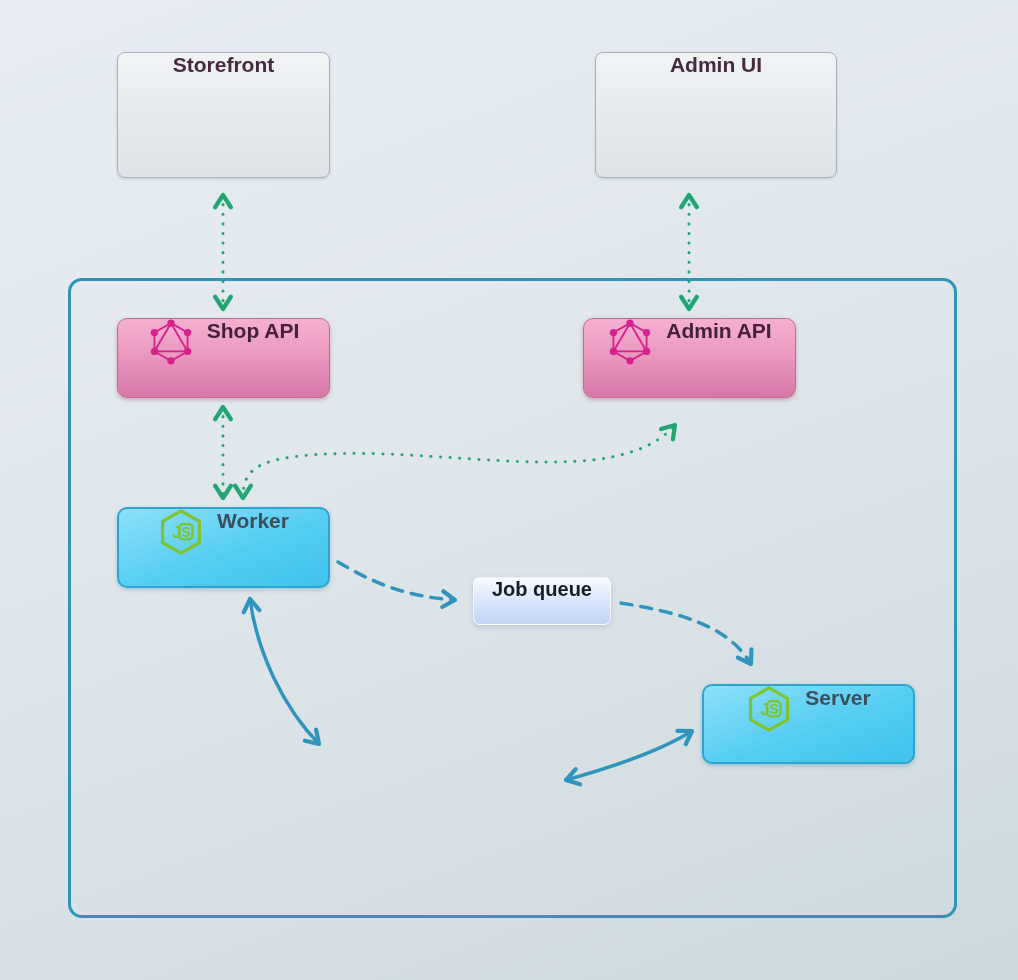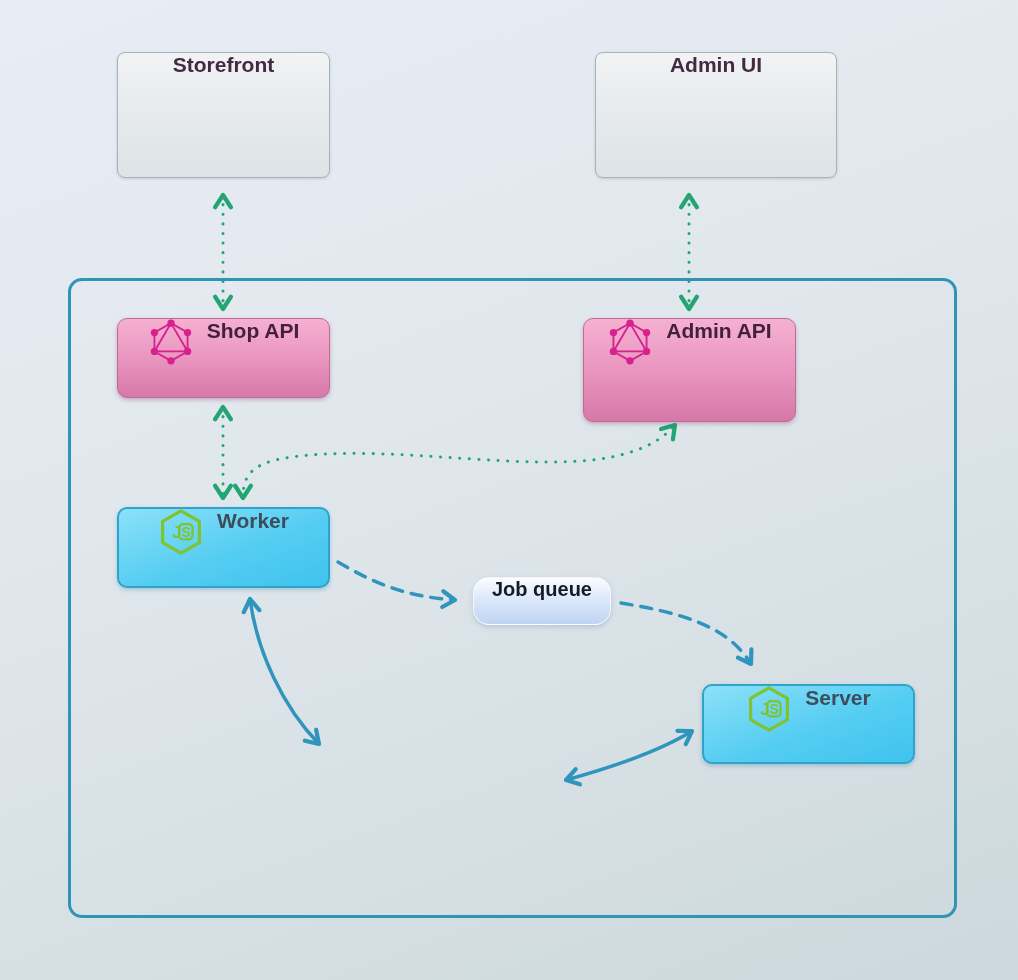--- a/index.html
+++ b/index.html
@@ -40,21 +40,21 @@
     border:2px solid #2fa3ca;
     color:#3d4d5b;
     box-shadow:0 2px 4px rgba(30,120,160,.3);
     border-radius:10px;
   }
   .lightblue{
     background:linear-gradient(180deg,#fafcff 0%,#dde8fb 45%,#bfd4f3 100%);
     border:1px solid rgba(255,255,255,.7);
     color:#131d29;
     box-shadow:0 2px 5px rgba(110,140,180,.35);
-    border-radius:16px;
+    border-radius:7px;
   }
 
   .outer{
     position:absolute;left:68px;top:278px;width:889px;height:640px;
     border:3px solid #2e94b8;border-radius:14px;
     box-sizing:border-box;
     background:transparent;
   }
 
   .ic{display:block;flex:0 0 auto;}
@@ -112,21 +112,21 @@
           <circle cx="86" cy="29.5" r="8"></circle>
           <circle cx="86" cy="70.5" r="8"></circle>
         <circle cx="50" cy="91" r="8"></circle>
           <circle cx="14" cy="70.5" r="8"></circle>
           <circle cx="14" cy="29.5" r="8"></circle>
       </g>
     </svg>
     <span class="lbl">Shop API</span>
   </div>
 
-  <div class="node pink" style="left:583px;top:318px;width:213px;height:104px;">
+  <div class="node pink" style="left:583px;top:318px;width:213px;height:80px;">
     <svg class="ic" width="46" height="46" viewBox="0 0 100 100">
       <g stroke="#d6218f" stroke-width="4" fill="none">
         <path d="M50 9 L86 29.5 L86 70.5 L50 91 L14 70.5 L14 29.5 Z"></path>
         <path d="M50 9 L86 70.5 L14 70.5 Z"></path>
       </g>
       <g fill="#d6218f">
         <circle cx="50" cy="9" r="8"></circle>
           <circle cx="86" cy="29.5" r="8"></circle>
           <circle cx="86" cy="70.5" r="8"></circle>
         <circle cx="50" cy="91" r="8"></circle>

